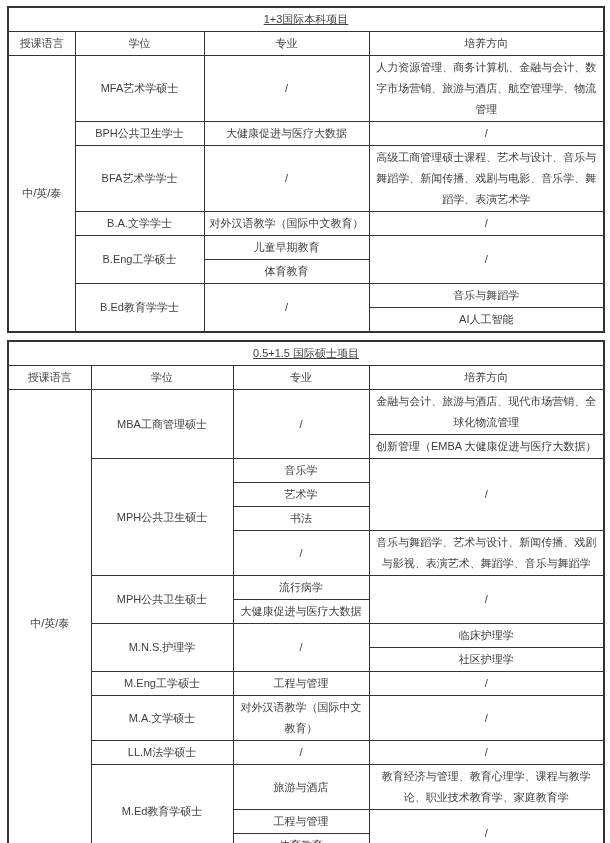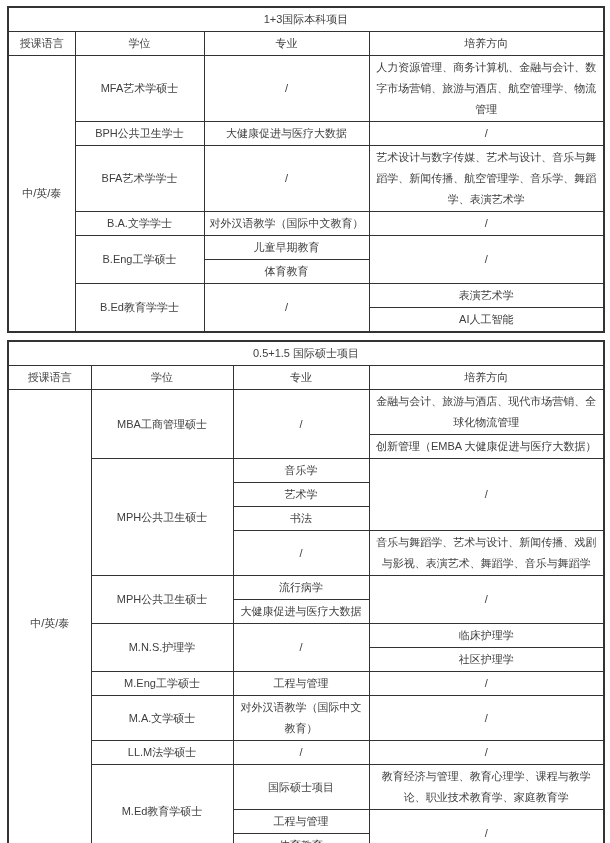--- a/index.html
+++ b/index.html
@@ -32,21 +32,21 @@
     vertical-align:middle;
     padding:1px 5px;
     line-height:21px;
     overflow:hidden;
     word-break:break-all;
   }
   tr.rht{height:22px;}
   tr.rh1{height:23px;}
   tr.rh2{height:44px;}
   tr.rh3{height:66px;}
-  td.title-cell{font-weight:400;}
+  td.title-cell{font-weight:400;text-decoration:underline;}
 </style>
 </head>
 <body>
 
 <table id="table-undergrad">
   <colgroup>
     <col style="width:67px">
       <col style="width:129px">
       <col style="width:165px">
       <col style="width:235px">
@@ -68,39 +68,39 @@
     <td>人力资源管理、商务计算机、金融与会计、数字市场营销、旅游与酒店、航空管理学、物流管理</td>
   </tr>
   <tr class="rh1">
     <td>BPH公共卫生学士</td>
     <td>大健康促进与医疗大数据</td>
     <td>/</td>
   </tr>
   <tr class="rh3">
     <td>BFA艺术学学士</td>
     <td>/</td>
-    <td>艺术设计与数字传媒、艺术与设计、音乐与舞蹈学、新闻传播、航空管理学、音乐学、舞蹈学、表演艺术学</td>
+    <td>高级工商管理硕士课程、艺术与设计、音乐与舞蹈学、新闻传播、戏剧与电影、音乐学、舞蹈学、表演艺术学</td>
   </tr>
   <tr class="rh1">
     <td>B.A.文学学士</td>
     <td>对外汉语教学（国际中文教育）</td>
     <td>/</td>
   </tr>
   <tr class="rh1">
     <td rowspan="2">B.Eng工学硕士</td>
     <td>儿童早期教育</td>
     <td rowspan="2">/</td>
   </tr>
   <tr class="rh1">
     <td>体育教育</td>
   </tr>
   <tr class="rh1">
     <td rowspan="2">B.Ed教育学学士</td>
     <td rowspan="2">/</td>
-    <td>表演艺术学</td>
+    <td>音乐与舞蹈学</td>
   </tr>
   <tr class="rh1">
     <td>AI人工智能</td>
   </tr>
 </tbody>
   </table>
 
 <table id="table-master">
   <colgroup>
     <col style="width:83px">
@@ -176,21 +176,21 @@
   </tr>
 
   <tr class="rh1">
     <td>LL.M法学硕士</td>
     <td>/</td>
     <td>/</td>
   </tr>
 
   <tr class="rh2">
     <td rowspan="3">M.Ed教育学硕士</td>
-    <td>国际硕士项目</td>
+    <td>旅游与酒店</td>
     <td>教育经济与管理、教育心理学、课程与教学论、职业技术教育学、家庭教育学</td>
   </tr>
   <tr class="rh1">
     <td>工程与管理</td>
     <td rowspan="2">/</td>
   </tr>
   <tr class="rh1">
     <td>体育教育</td>
   </tr>
 </tbody>

